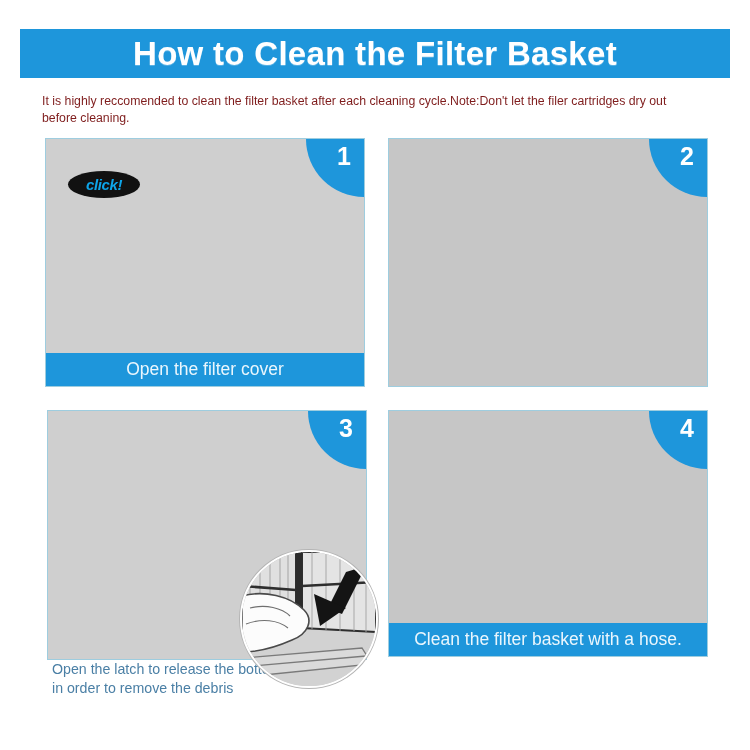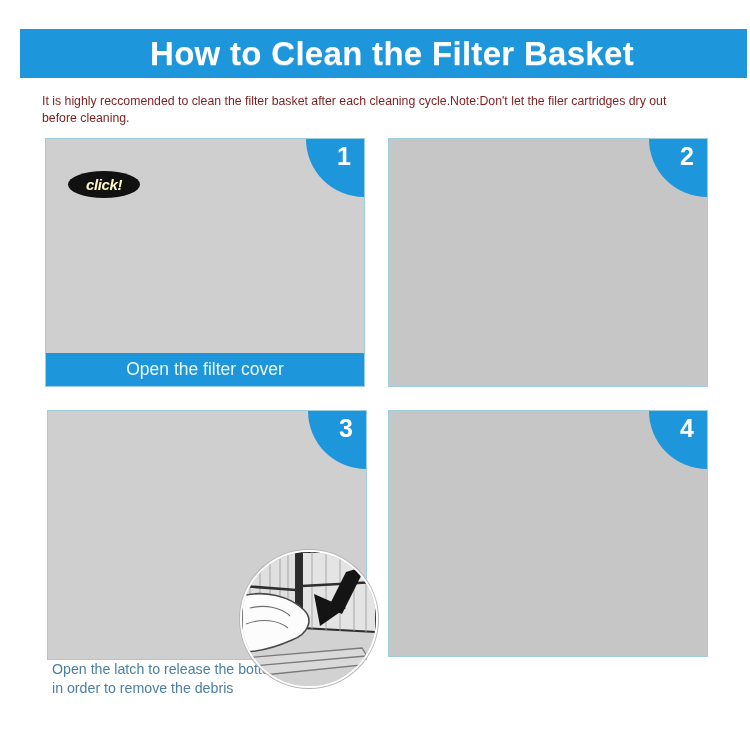--- a/index.html
+++ b/index.html
@@ -7,21 +7,21 @@
     width:750px;height:750px;
     background:#ffffff;
     font-family:"Liberation Sans", sans-serif;
     position:relative;overflow:hidden;
   }
   .page{position:absolute;left:0;top:0;width:750px;height:750px;}
 
   
   .header-banner{
     position:absolute;left:20px;top:29px;width:710px;height:49px;
-    background:#1e96db;display:flex;align-items:center;justify-content:center;padding-left:17px;
+    background:#1e96db;display:flex;align-items:center;justify-content:center;
   }
   .header-title{
     color:#ffffff;font-size:33px;font-weight:bold;letter-spacing:.3px;
     white-space:nowrap;text-shadow:0 1px 0 rgba(255,255,255,.25);
   }
   .intro{
     position:absolute;left:42px;top:93px;width:660px;
     color:#7f1d1d;font-size:12.3px;line-height:17px;
   }
 
@@ -55,21 +55,21 @@
   }
 
   .bg-gray{position:absolute;left:0;top:0;right:0;bottom:0;background:#cfcfcf;}
   .bg-gray2{position:absolute;left:0;top:0;right:0;bottom:0;background:#c6c6c6;}
 
   .click-bubble{
     position:absolute;width:72px;height:27px;border-radius:50%;
     background:#111;display:flex;align-items:center;justify-content:center;z-index:4;
   }
   .click-bubble span{
-    color:#fef9c3;font-size:15px;font-weight:bold;font-style:italic;letter-spacing:-.4px;
+    color:#0ea5e9;font-size:15px;font-weight:bold;font-style:italic;letter-spacing:-.4px;
   }
 
   .inset-circle{
     position:absolute;border-radius:50%;border:2px solid #ffffff;
     background:#cdcdcd;overflow:hidden;z-index:7;
     box-shadow:0 0 0 1px #b4b4b4;
   }
 
   svg{display:block;}
 </style>
@@ -493,15 +493,18 @@
         <g stroke="#7a7a7a" stroke-width="1.4" fill="none">
           <path d="M244 178 L302 168 L308 186 L250 198 Z" fill="#dcdcdc"></path>
           <path d="M250 186 L304 176"></path>
           <path d="M252 200 C 268 206, 288 208, 306 204"></path>
         </g>
       </svg>
     </div>
     <div class="badge">
       <span>4</span>
     </div>
+    <div class="caption-bar">
+      <span>Clean the filter basket with a hose.</span>
+    </div>
   </div>
 
 </div>
 
 </body></html>

